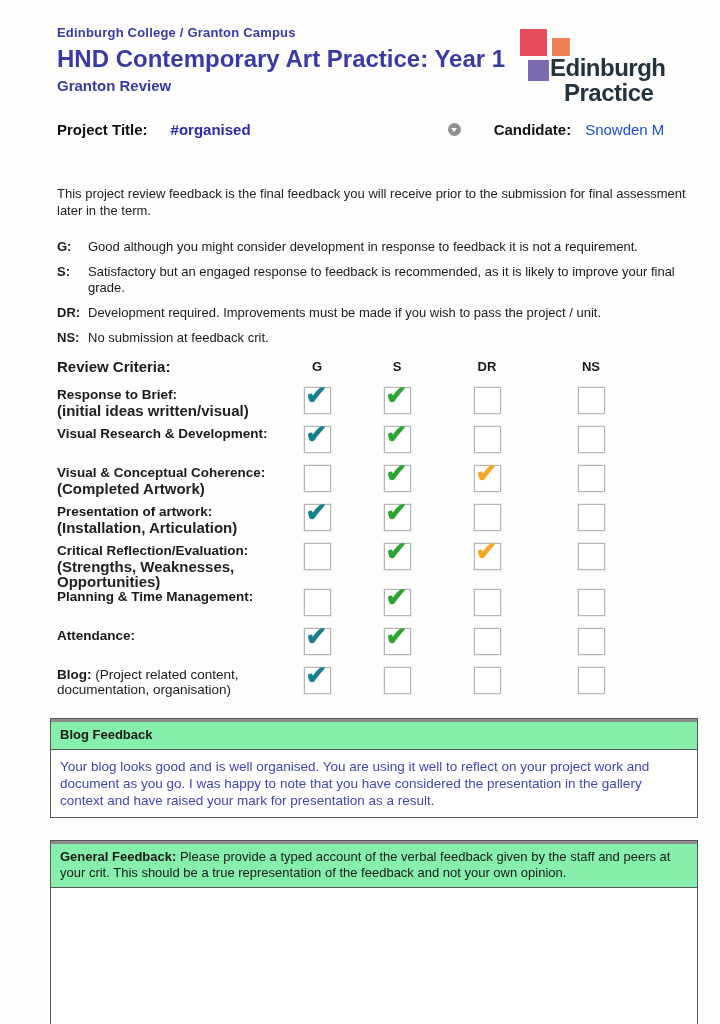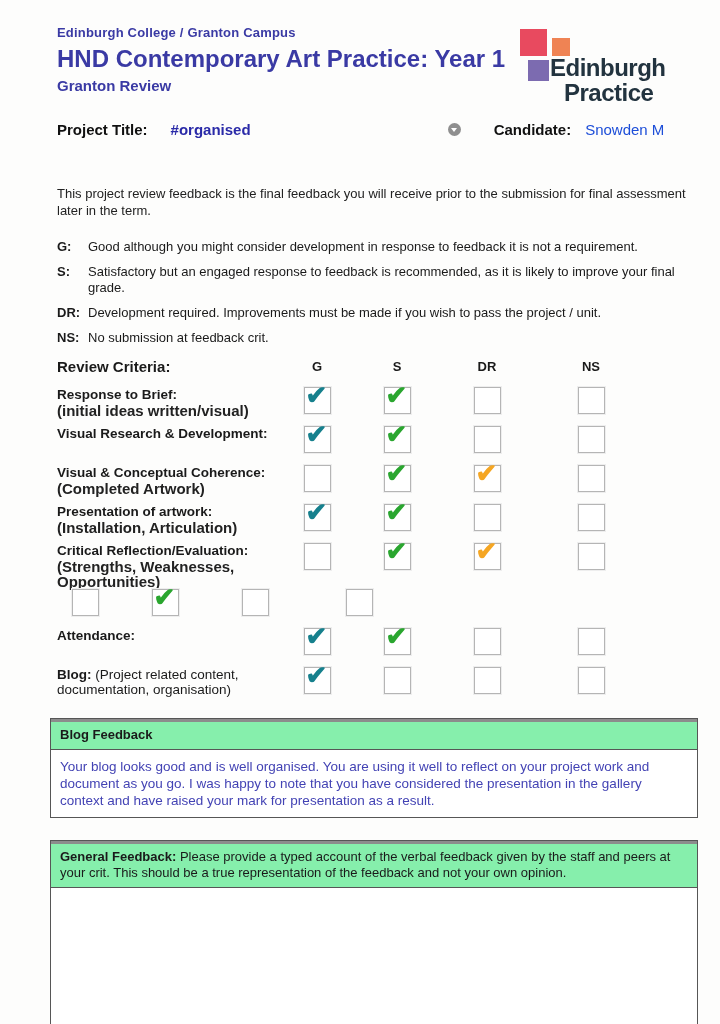--- a/index.html
+++ b/index.html
@@ -225,20 +225,21 @@
           <div class="cell dr">
             <div class="checkbox">
               <span class="check" style="color: rgb(245, 166, 35);">✔</span>
             </div>
           </div>
           <div class="cell ns">
             <div class="checkbox"></div>
           </div>
         </div>
         <div class="crit-row">
+          <div class="crit-label"><b>Planning &amp; Time Management:</b></div>
           <div class="cell g">
             <div class="checkbox"></div>
           </div>
           <div class="cell s">
             <div class="checkbox">
               <span class="check" style="color: rgb(42, 166, 47);">✔</span>
             </div>
           </div>
           <div class="cell dr">
             <div class="checkbox"></div>

